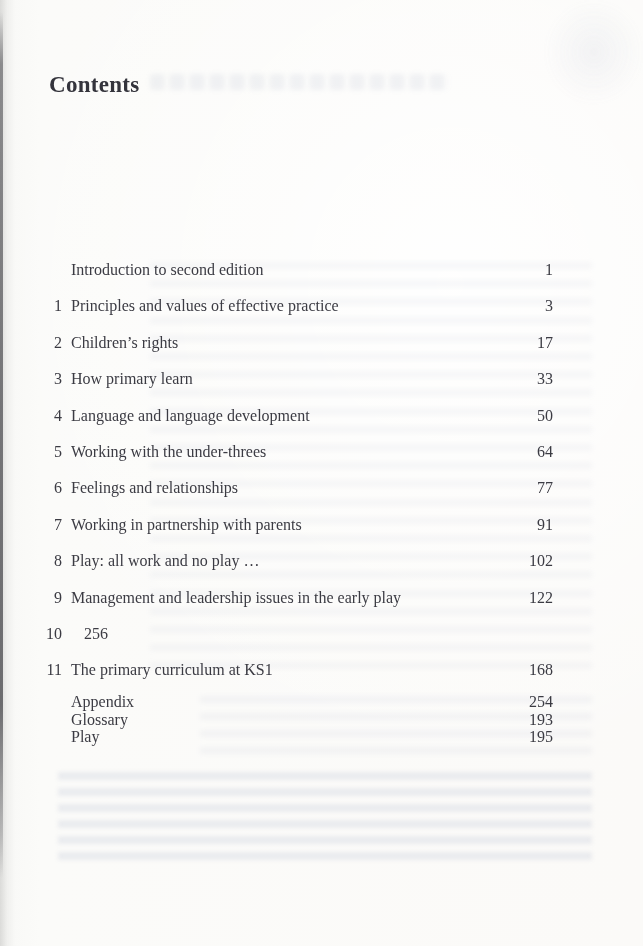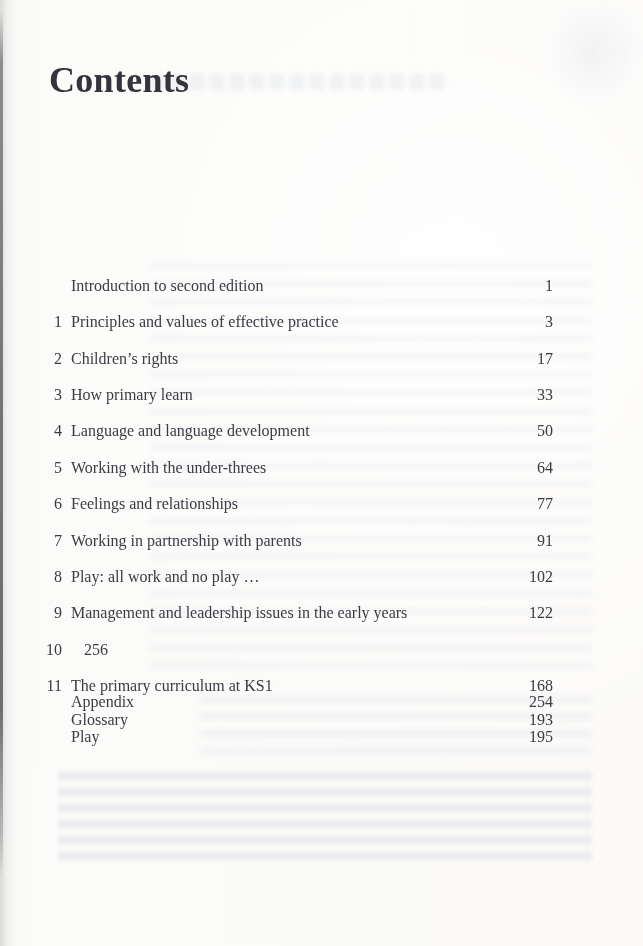--- a/index.html
+++ b/index.html
@@ -23,31 +23,31 @@
       rgba(60,60,65,0.7) 80%,
       rgba(70,70,75,0.25) 95%,
       rgba(70,70,75,0) 100%);
   }
   .spine-shade{
     position:absolute;left:0;top:0;width:16px;height:946px;
     background:linear-gradient(90deg, rgba(160,160,158,0.28) 0%, rgba(200,200,198,0.12) 45%, rgba(200,200,198,0) 100%);
   }
 
   .title{
-    position:absolute;left:49px;top:59px;
-    font-size:36px;font-weight:700;letter-spacing:0.3px;
+    position:absolute;left:49px;top:72px;
+    font-size:23px;font-weight:700;letter-spacing:0.3px;
     color:#34343c;
   }
 
   .toc{
     position:absolute;left:40px;top:258px;width:513px;
     font-size:16px;
   }
   .row{
-    display:flex;align-items:flex-end;
+    display:flex;align-items:flex-start;
     height:36.4px;box-sizing:border-box;padding-top:3px;
     line-height:1.1;
   }
   .num{width:22px;text-align:right;flex:0 0 auto;}
   .label{flex:1 1 auto;padding-left:9px;}
   .pg{width:46px;text-align:right;flex:0 0 auto;}
 
   .backmatter{
     position:absolute;left:40px;top:693px;width:513px;
     font-size:16px;
@@ -150,21 +150,21 @@
       <span class="label">Working in partnership with parents</span>
       <span class="pg">91</span>
     </div>
     <div class="row">
       <span class="num">8</span>
       <span class="label">Play: all work and no play …</span>
       <span class="pg">102</span>
     </div>
     <div class="row">
       <span class="num">9</span>
-      <span class="label">Management and leadership issues in the early years</span>
+      <span class="label">Management and leadership issues in the early play</span>
       <span class="pg">122</span>
     </div>
     <div class="row">
       <span class="num">10</span>
       <span class="pg">256</span>
     </div>
     <div class="row">
       <span class="num">11</span>
       <span class="label">The primary curriculum at KS1</span>
       <span class="pg">168</span>

